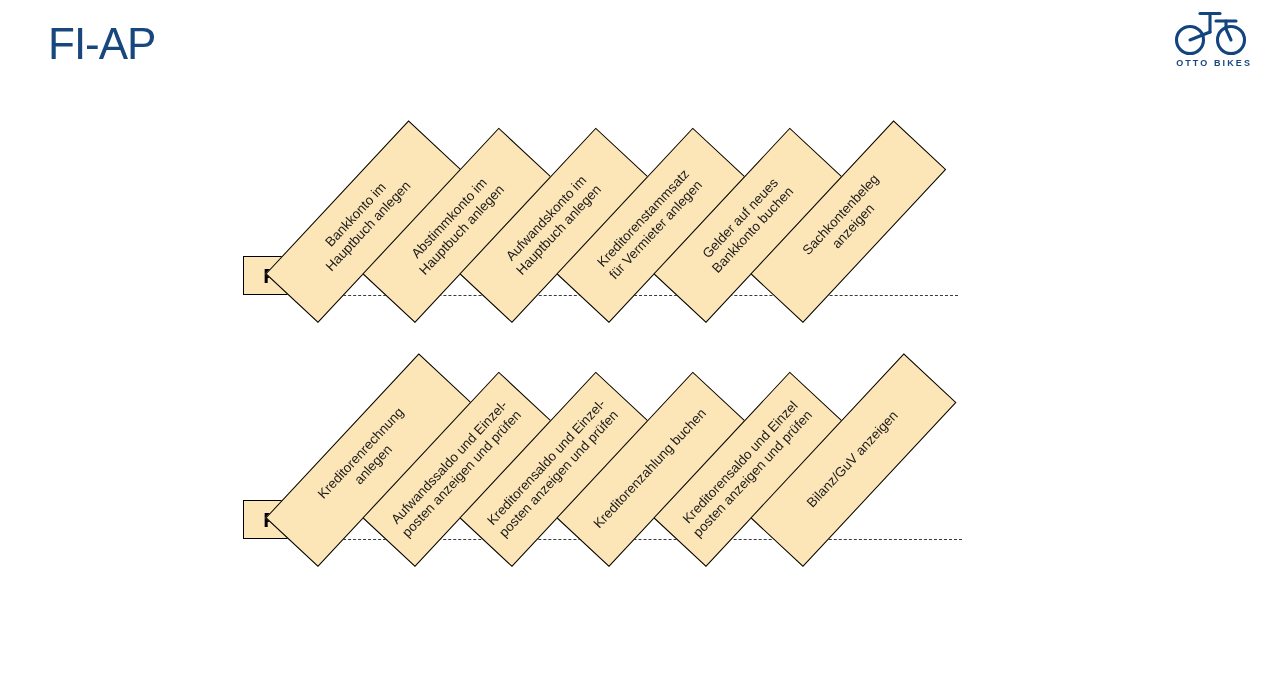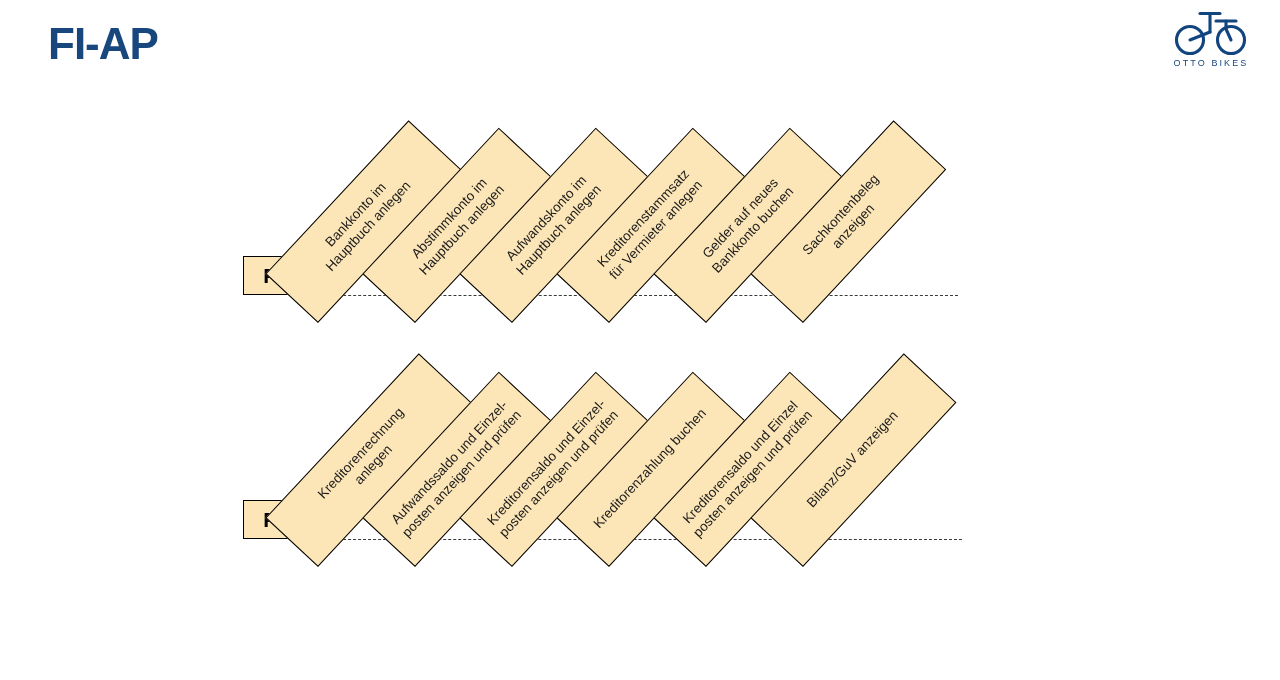--- a/index.html
+++ b/index.html
@@ -14,41 +14,42 @@
     overflow: hidden;
     position: relative;
   }
 
   
   #page-title {
     position: absolute;
     left: 48px;
     top: 22px;
     font-size: 44px;
-    font-weight: bold;
+    font-weight: normal;
     letter-spacing: -1px;
     color: #18477E;
     line-height: 1;
   }
 
   
   #brand-logo {
     position: absolute;
     right: 28px;
     top: 8px;
     width: 82px;
     text-align: center;
   }
   #brand-logo svg { display: block; margin: 0 auto; }
   #brand-logo .brand-name {
     margin-top: 2px;
     font-size: 9px;
-    font-weight: normal;
+    font-weight: bold;
     letter-spacing: 2.1px;
     color: #18477E;
+    text-align: right;
   }
 
   
   #diagram {
     position: absolute;
     left: 0; top: 0;
     width: 1280px; height: 680px;
   }
 
   .lane { position: absolute; left: 0; width: 1280px; height: 260px; }

